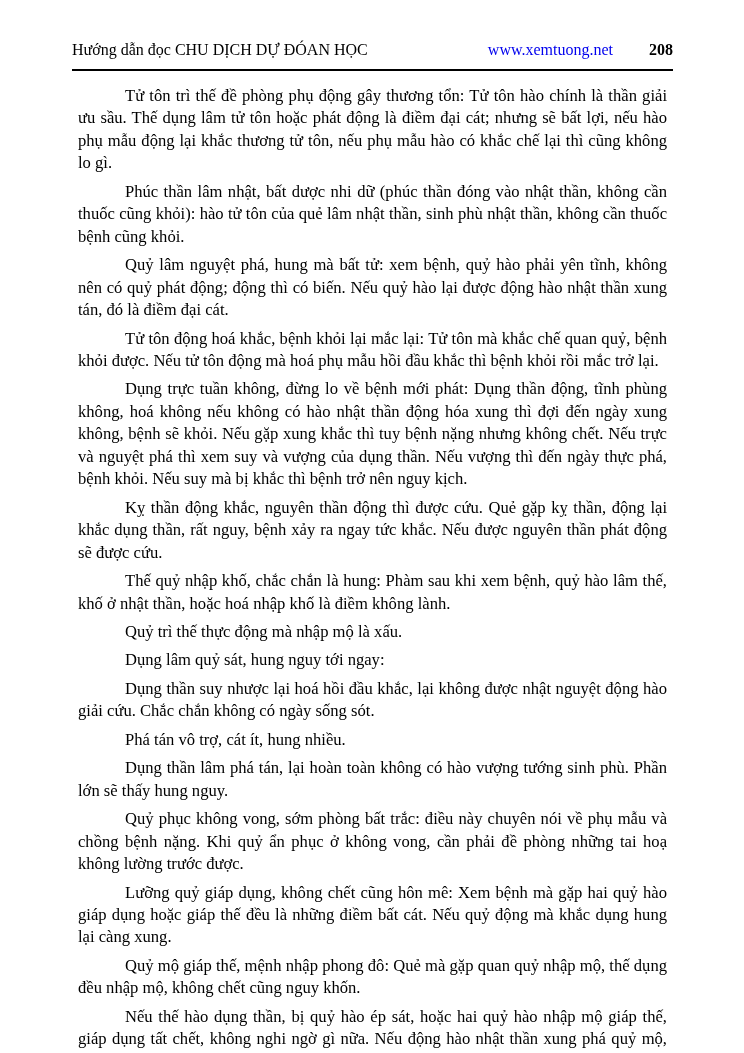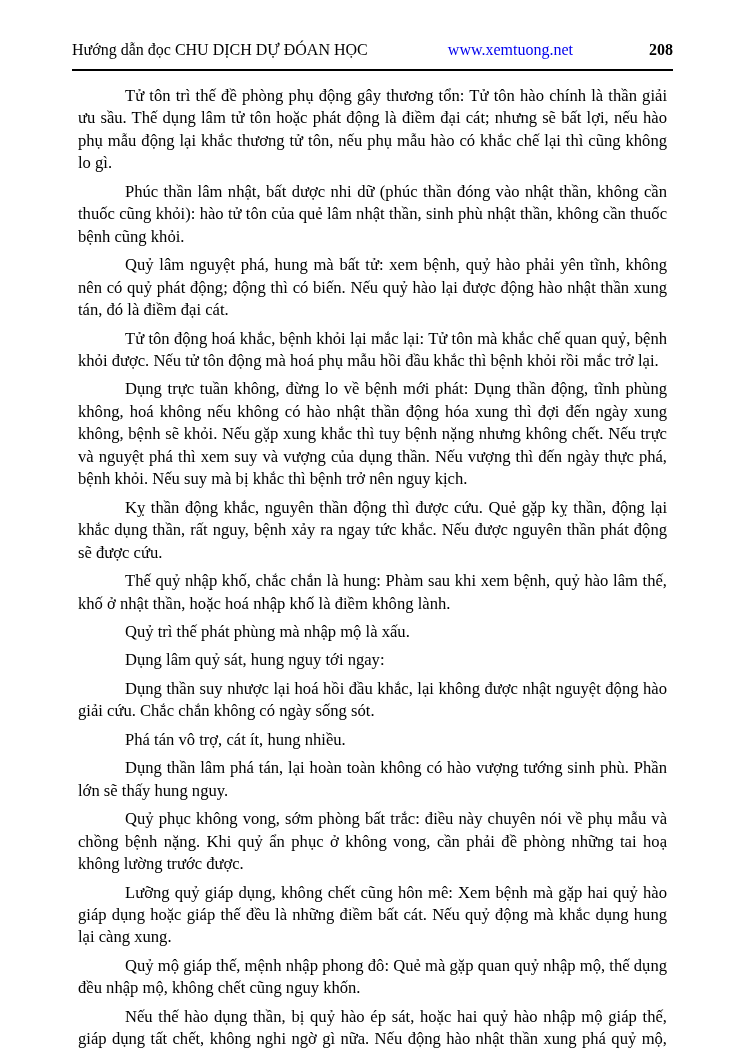--- a/index.html
+++ b/index.html
@@ -17,21 +17,20 @@
     box-sizing: border-box;
     padding: 40px 71px 0 72px;
     overflow: hidden;
   }
   .page-header {
     display: flex;
     align-items: center;
     font-size: 16px;
     line-height: 20px;
     white-space: nowrap;
-    gap: 40px;
   }
   .header-title {
     flex: 1 1 auto;
   }
   .header-link {
     color: #0000EE;
     cursor: pointer;
   }
   .page-number {
     margin-left: 36px;
@@ -64,21 +63,21 @@
   </header>
   <hr class="header-divider">
   <main class="document-body">
     <p>Tử tôn trì thế đề phòng phụ động gây thương tổn: Tử tôn hào chính là thần giải ưu sầu. Thế dụng lâm tử tôn hoặc phát động là điềm đại cát; nhưng sẽ bất lợi, nếu hào phụ mẫu động lại khắc thương tử tôn, nếu phụ mẫu hào có khắc chế lại thì cũng không lo gì.</p>
     <p>Phúc thần lâm nhật, bất dược nhi dữ (phúc thần đóng vào nhật thần, không cần thuốc cũng khỏi): hào tử tôn của quẻ lâm nhật thần, sinh phù nhật thần, không cần thuốc bệnh cũng khỏi.</p>
     <p>Quỷ lâm nguyệt phá, hung mà bất tử: xem bệnh, quỷ hào phải yên tĩnh, không nên có quỷ phát động; động thì có biến. Nếu quỷ hào lại được động hào nhật thần xung tán, đó là điềm đại cát.</p>
     <p>Tử tôn động hoá khắc, bệnh khỏi lại mắc lại: Tử tôn mà khắc chế quan quỷ, bệnh khỏi được. Nếu tử tôn động mà hoá phụ mẫu hồi đầu khắc thì bệnh khỏi rồi mắc trở lại.</p>
     <p>Dụng trực tuần không, đừng lo về bệnh mới phát: Dụng thần động, tĩnh phùng không, hoá không nếu không có hào nhật thần động hóa xung thì đợi đến ngày xung không, bệnh sẽ khỏi. Nếu gặp xung khắc thì tuy bệnh nặng nhưng không chết. Nếu trực và nguyệt phá thì xem suy và vượng của dụng thần. Nếu vượng thì đến ngày thực phá, bệnh khỏi. Nếu suy mà bị khắc thì bệnh trở nên nguy kịch.</p>
     <p>Kỵ thần động khắc, nguyên thần động thì được cứu. Quẻ gặp kỵ thần, động lại khắc dụng thần, rất nguy, bệnh xảy ra ngay tức khắc. Nếu được nguyên thần phát động sẽ được cứu.</p>
     <p>Thế quỷ nhập khố, chắc chắn là hung: Phàm sau khi xem bệnh, quỷ hào lâm thế, khố ở nhật thần, hoặc hoá nhập khố là điềm không lành.</p>
-    <p>Quỷ trì thế phát phùng mà nhập mộ là xấu.</p>
+    <p>Quỷ trì thế thực động mà nhập mộ là xấu.</p>
     <p>Dụng lâm quỷ sát, hung nguy tới ngay:</p>
     <p>Dụng thần suy nhược lại hoá hồi đầu khắc, lại không được nhật nguyệt động hào giải cứu. Chắc chắn không có ngày sống sót.</p>
     <p>Phá tán vô trợ, cát ít, hung nhiều.</p>
     <p>Dụng thần lâm phá tán, lại hoàn toàn không có hào vượng tướng sinh phù. Phần lớn sẽ thấy hung nguy.</p>
     <p>Quỷ phục không vong, sớm phòng bất trắc: điều này chuyên nói về phụ mẫu và chồng bệnh nặng. Khi quỷ ẩn phục ở không vong, cần phải đề phòng những tai hoạ không lường trước được.</p>
     <p>Lưỡng quỷ giáp dụng, không chết cũng hôn mê: Xem bệnh mà gặp hai quỷ hào giáp dụng hoặc giáp thế đều là những điềm bất cát. Nếu quỷ động mà khắc dụng hung lại càng xung.</p>
     <p>Quỷ mộ giáp thế, mệnh nhập phong đô: Quẻ mà gặp quan quỷ nhập mộ, thế dụng đều nhập mộ, không chết cũng nguy khốn.</p>
     <p>Nếu thế hào dụng thần, bị quỷ hào ép sát, hoặc hai quỷ hào nhập mộ giáp thế, giáp dụng tất chết, không nghi ngờ gì nữa. Nếu động hào nhật thần xung phá quỷ mộ, đúng là điềm trong hung có cứu.</p>
 
   </main>

